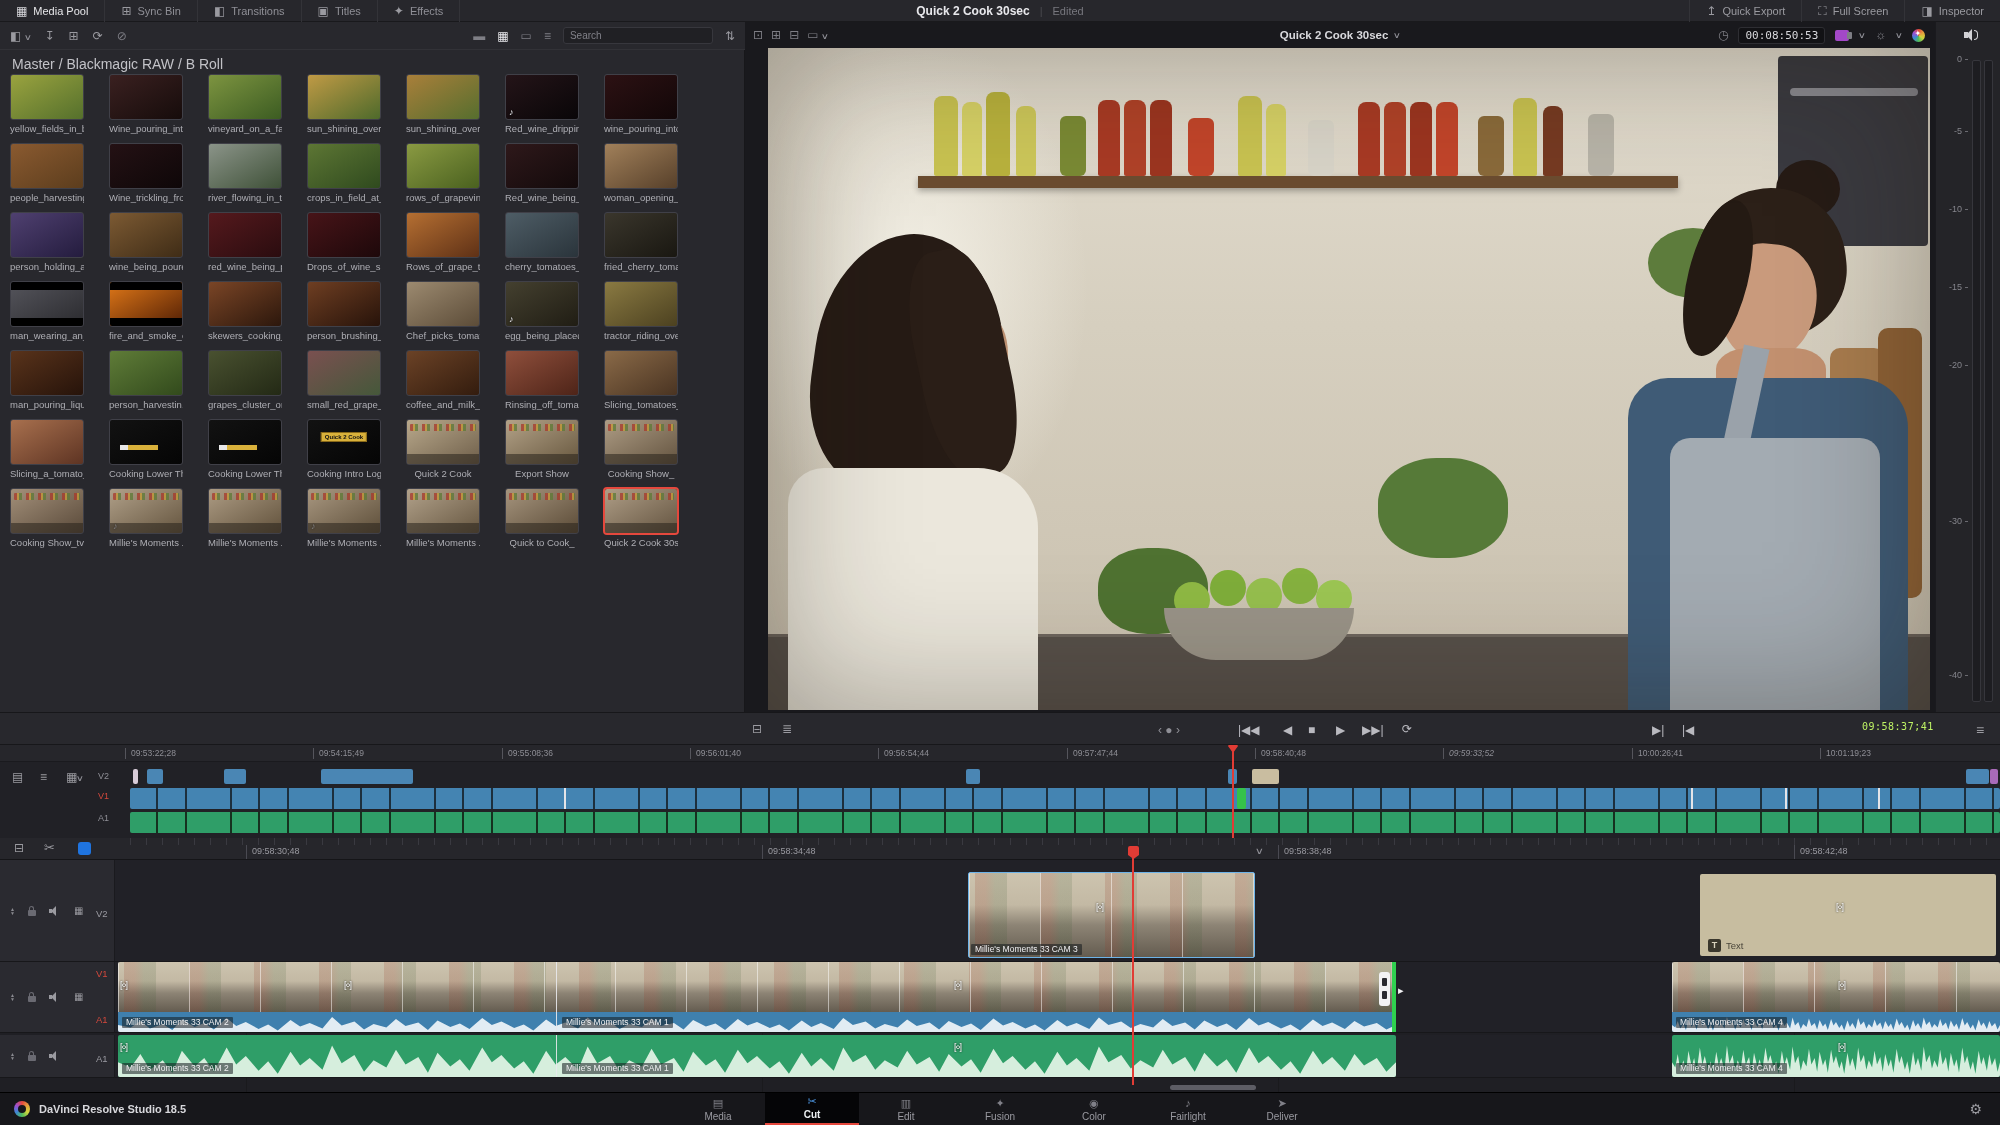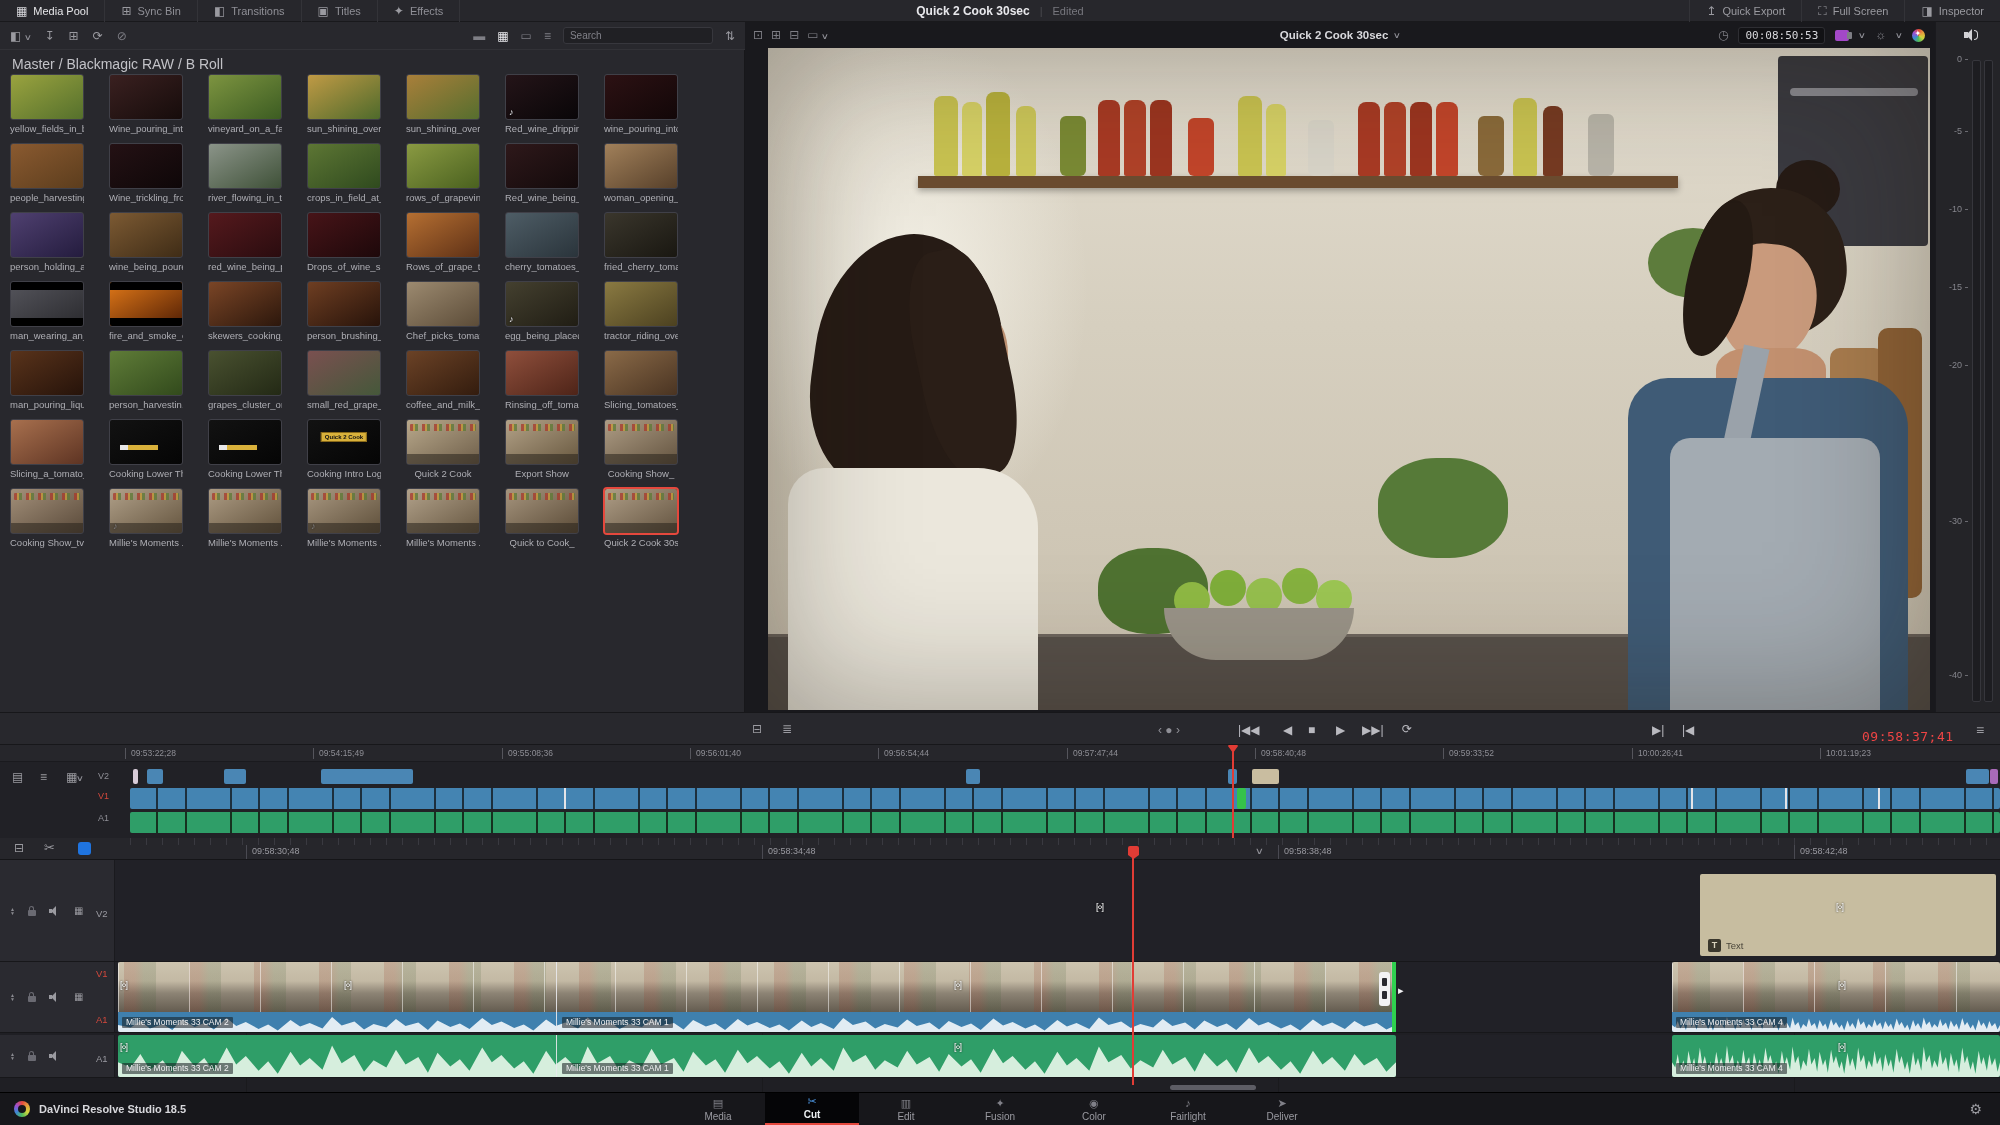--- a/index.html
+++ b/index.html
@@ -65,21 +65,21 @@
   .spk::before { content:""; position:absolute; left:0; top:3px; width:4px; height:6px; background:#d2d2d6; }
   .spk::after { content:""; position:absolute; left:2px; top:0; border-top:6px solid transparent; border-bottom:6px solid transparent; border-right:6px solid #d2d2d6; }
   .spk i { position:absolute; left:10px; top:1px; width:4px; height:10px; border:1.5px solid #d2d2d6; border-left:none; border-radius:0 6px 6px 0; }
   .meter-label { position:absolute; left:0; width:26px; text-align:right; font-size:9px; color:#85858c; }
   .meter-label::after { content:""; position:absolute; right:-6px; top:5px; width:3px; height:1px; background:#6a6a70; }
   .meter-bar { position:absolute; top:38px; bottom:10px; width:9px; background:#1d1d21; border:1px solid #36363c; border-radius:2px; }
 
   
   #transport { left:0; top:712px; width:2000px; height:33px; background:#28282d; border-top:1px solid #17171a; border-bottom:1px solid #17171a; }
   .tbtn { color:#b9b9bf; font-size:12px; cursor:default; }
-  #tc-main { color:#ef4444; font-family:"DejaVu Sans Mono",monospace; font-size:13px; letter-spacing:.5px;margin-top:8px; }
+  #tc-main { color:#bef264; font-family:"DejaVu Sans Mono",monospace; font-size:10px; letter-spacing:.5px; }
 
   
   #minitl { left:0; top:745px; width:2000px; height:93px; background:#212126; }
   #ruler1 { left:0; top:0; width:2000px; height:17px; background:#26262b; border-bottom:1px solid #1a1a1e; }
   .r1-label { position:absolute; top:3px; font-size:8.5px; color:#8e8e95; white-space:nowrap; padding-left:5px; border-left:1px solid #55555c; height:11px; line-height:11px; }
   .mini-head-label { position:absolute; left:98px; width:22px; text-align:left; font-size:9px; color:#8e8e95; }
   .mini-band { position:absolute; left:130px; width:1870px; border-radius:2px; }
   .mini-clip { position:absolute; top:0; height:100%; border-radius:2px; }
   .mini-div { position:absolute; top:0; width:2px; height:100%; background:#e4e4e8; }
 
@@ -701,21 +701,21 @@
         <span class="r1-label" style="left: 502px;">09:55:08;36</span>
 
         <span class="r1-label" style="left: 690px;">09:56:01;40</span>
 
         <span class="r1-label" style="left: 878px;">09:56:54;44</span>
 
         <span class="r1-label" style="left: 1067px;">09:57:47;44</span>
 
         <span class="r1-label" style="left: 1255px;">09:58:40;48</span>
 
-        <span class="r1-label" style="left: 1443px;">09:59:33;52</span>
+        <span class="r1-label" style="left: 1443px; font-style: italic;">09:59:33;52</span>
 
         <span class="r1-label" style="left: 1632px;">10:00:26;41</span>
 
         <span class="r1-label" style="left: 1820px;">10:01:19;23</span>
       </div>
 
     <span class="icon abs" style="left:12px;top:26px">▤</span>
     <span class="icon abs" style="left:40px;top:26px">≡</span>
     <span class="icon abs" style="left:66px;top:26px">▦<span class="chev">∨</span></span>
     <span class="mini-head-label" style="top:26px">V2</span>
@@ -812,20 +812,23 @@
     </div>
     <div class="thead" style="top:175px;height:43px">
       <div class="row" style="top:16px">
         <span class="updown">▲<br>▼</span>
         <span class="icon-lock"></span>
         <span class="spk2"></span>
       </div>
       <span class="tlabel" style="top:18px">A1</span>
     </div>
 
+    <div class="clip filmstrip" style="left:968px;top:12px;width:287px;height:86px;border:1.5px solid #6db3e8">
+      <span class="cliplabel" style="left:2px;bottom:2px">Millie's Moments 33 CAM 3</span>
+    </div>
 
     <div class="clip" style="left:1700px;top:14px;width:296px;height:82px;background:#c7bda0">
       <span class="abs" style="left:8px;bottom:4px;width:13px;height:13px;background:#3a372c;color:#d8d2bc;font-size:9px;font-weight:bold;text-align:center;line-height:13px;border-radius:2px">T</span>
       <span class="abs" style="left:26px;bottom:5px;color:#4a463a;font-size:9.5px">Text</span>
     </div>
 
     <div class="clip" style="left:118px;top:102px;width:1278px;height:70px">
       <div class="filmstrip abs" style="left:0;top:0;right:0;height:50px"></div>
       <div class="wfstrip">
         <svg viewBox="0 0 400 40" preserveAspectRatio="none" style="color:rgba(255,255,255,.85)">

